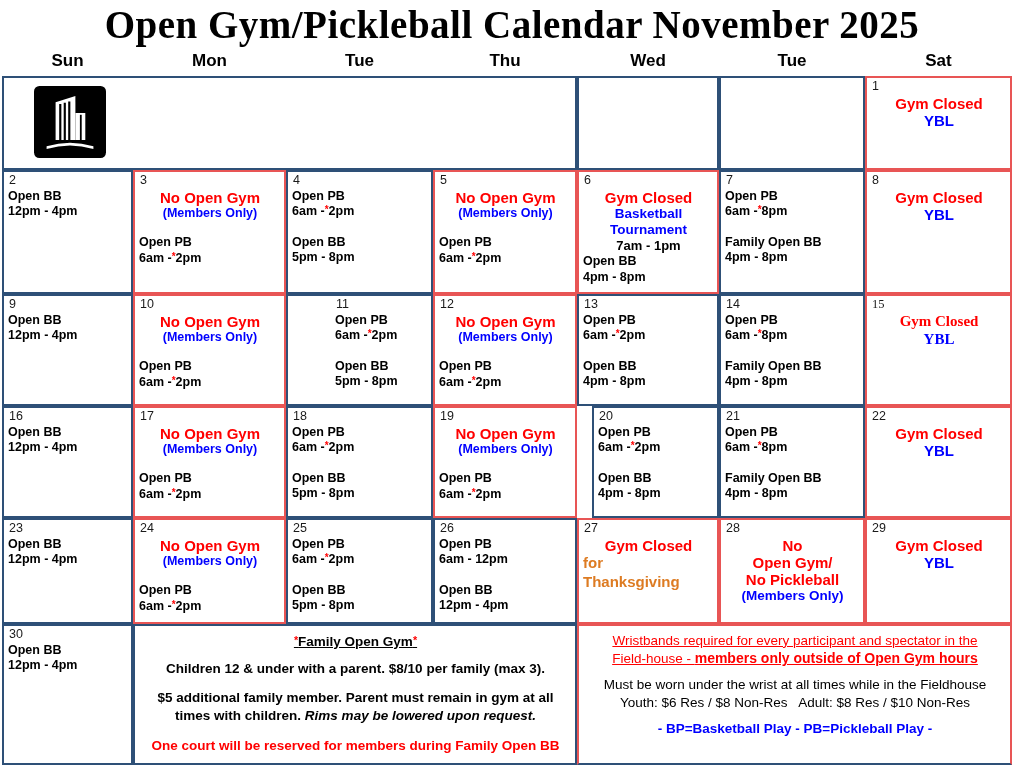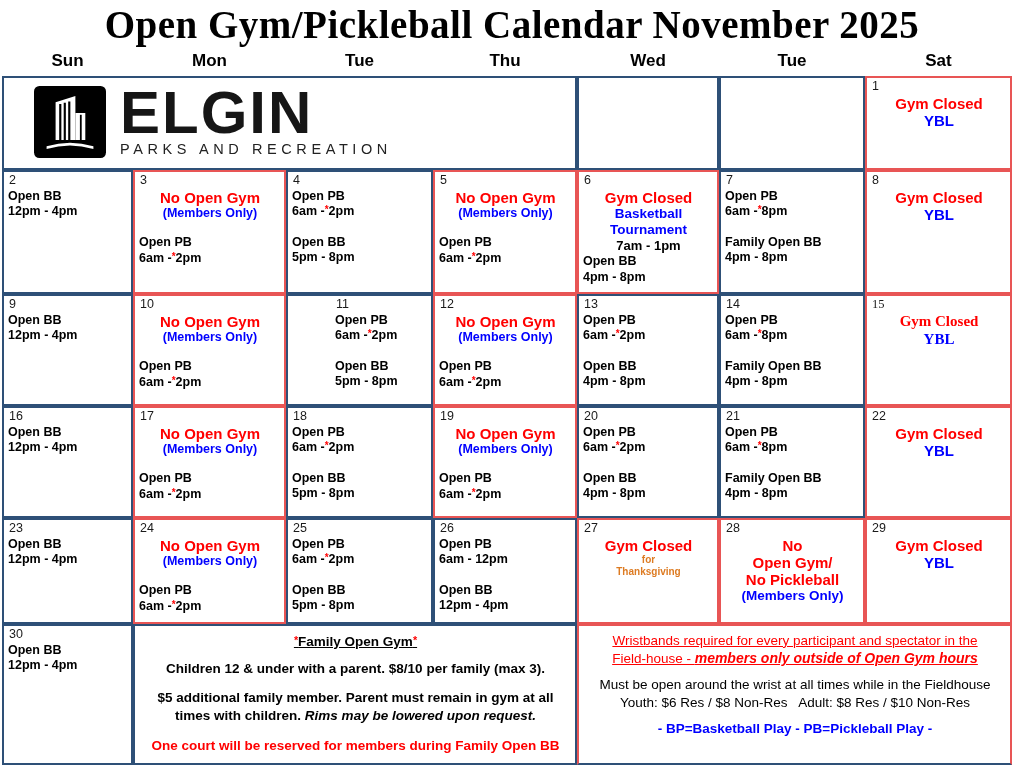--- a/index.html
+++ b/index.html
@@ -21,38 +21,38 @@
   .cell{background:#fff;border:2px solid var(--navy);padding:0 3px 0 4px;overflow:hidden;}
   .cell.b-r{border-color:var(--redb);}
   .cell.wrist{border-bottom-color:var(--navy);}
   .daynum{font-size:12.5px;font-weight:400;color:#1a1a1a;line-height:1.25;margin:1px 0 0 1px;text-align:left;}
   .l-time{font-weight:bold;font-size:12.5px;line-height:1.25;text-align:left;}
   .l-redc{font-weight:bold;font-size:15px;color:var(--red);text-align:center;line-height:1.15;}
   .l-bluec{font-weight:bold;font-size:12.5px;color:var(--blue);text-align:center;line-height:1.15;}
   .l-bluec2{font-weight:bold;font-size:13.5px;color:var(--blue);text-align:center;line-height:1.2;}
   .l-blueb{font-weight:bold;font-size:15px;color:var(--blue);text-align:center;line-height:1.2;}
   .l-blkc{font-weight:bold;font-size:13px;text-align:center;line-height:1.25;}
-  .l-orgc{font-weight:bold;font-size:10px;color:var(--orange);text-align:center;line-height:1.25;}
+  .l-orgc{font-weight:bold;font-size:15px;color:var(--orange);text-align:left;line-height:1.25;}
   .l-gap{height:15px;}
   .star{color:var(--red);font-size:0.8em;position:relative;top:-2px;font-weight:bold;}
   
   .logo-wrap{display:flex;align-items:center;padding:8px 0 0 26px;gap:14px;}
   .logo-sq{width:72px;height:72px;flex:0 0 72px;}
   .logo-text .brand{font-size:60px;font-weight:600;letter-spacing:2px;line-height:0.85;color:#161616;}
   .logo-text .tagline{font-size:14.5px;letter-spacing:4.6px;color:#222;margin-top:3px;}
   
   .boxwrap{padding:4px 12px;text-align:center;}
   .f-title{font-weight:bold;font-size:13.5px;text-decoration:underline;}
   .f-b{font-weight:bold;font-size:13.5px;line-height:1.35;}
   .f-red{font-weight:bold;font-size:13.5px;color:var(--red);}
   .f-redu{color:var(--red);text-decoration:underline;font-size:13.5px;line-height:1.3;}
   .f-reg{font-size:13.5px;line-height:1.3;}
   .f-blue{color:var(--blue);font-weight:bold;font-size:13.5px;}
   .p-i{font-style:italic;}
-  .p-bi{font-weight:bold;font-style:italic;font-size:14px;}
+  .p-bi{font-weight:bold;font-size:14px;}
 </style>
 </head>
 <body>
 
 <div class="page">
   <div class="title">Open Gym/Pickleball Calendar November 2025</div>
 
   <div class="dayhead-row">
     <div class="dayhead">Sun</div>
     <div class="dayhead">Mon</div>
@@ -69,24 +69,20 @@
     <svg class="logo-sq" viewBox="0 0 40 40" aria-hidden="true">
       <rect x="0" y="0" width="40" height="40" rx="3" fill="#000"></rect>
       <polygon points="12,9 23,5.5 23,30 12,30" fill="#fff"></polygon>
       <rect x="14" y="10" width="1.2" height="20" fill="#000"></rect>
       <rect x="16.5" y="9.3" width="1.2" height="20.7" fill="#000"></rect>
       <rect x="19" y="8.6" width="1.2" height="21.4" fill="#000"></rect>
       <rect x="23" y="15" width="5.5" height="15" fill="#fff"></rect>
       <rect x="25.5" y="16" width="1" height="14" fill="#000"></rect>
       <path d="M7 33.5 Q20 29.5 33 33.5 L33 35 Q20 31 7 35 Z" fill="#fff"></path>
     </svg>
-    <div class="logo-text">
-      <div class="brand">ELGIN</div>
-      <div class="tagline">PARKS AND RECREATION</div>
-    </div>
   </div>
       </div>
       <div class="cell b-b" style="grid-area: 1 / 5 / auto / span 1;"></div>
       <div class="cell b-b" style="grid-area: 1 / 6 / auto / span 1;"></div>
       <div class="cell b-r" style="grid-area: 1 / 7 / auto / span 1;">
         <div class="daynum">1</div>
         <div class="l-redc">Gym Closed</div>
         <div class="l-blueb">YBL</div>
       </div>
       <div class="cell b-b" style="grid-area: 2 / 1 / auto / span 1;">
@@ -212,21 +208,21 @@
         <div class="l-time">5pm - 8pm</div>
       </div>
       <div class="cell b-r" style="grid-area: 4 / 4 / auto / span 1;">
         <div class="daynum">19</div>
         <div class="l-redc">No Open Gym</div>
         <div class="l-bluec">(Members Only)</div>
         <div class="l-gap"></div>
         <div class="l-time">Open PB</div>
         <div class="l-time">6am -<span class="star">*</span>2pm</div>
       </div>
-      <div class="cell b-b" style="grid-area: 4 / 5 / auto / span 1;">
+      <div class="cell b-b" style="grid-area: 4 / 5 / auto / span 1; margin-left: 15px;">
         <div class="daynum">20</div>
         <div class="l-time">Open PB</div>
         <div class="l-time">6am -<span class="star">*</span>2pm</div>
         <div class="l-gap"></div>
         <div class="l-time">Open BB</div>
         <div class="l-time">4pm - 8pm</div>
       </div>
       <div class="cell b-b" style="grid-area: 4 / 6 / auto / span 1;">
         <div class="daynum">21</div>
         <div class="l-time">Open PB</div>
@@ -296,21 +292,21 @@
         <div class="boxwrap">
           <div class="f-title" style="margin-top: 4px;"><span class="star">*</span>Family Open Gym<span class="star">*</span></div>
           <div class="f-b" style="margin-top: 11px;">Children 12 &amp; under with a parent. $8/10 per family (max 3).</div>
           <div class="f-b" style="margin-top: 11px;"><span>$5 additional family member. Parent must remain in gym at all times with children. </span><span class="p-i">Rims may be lowered upon request.</span></div>
           <div class="f-red" style="margin-top: 12px;">One court will be reserved for members during Family Open BB</div>
         </div>
       </div>
       <div class="cell b-r wrist" style="grid-area: 6 / 5 / auto / span 3;">
         <div class="boxwrap">
           <div class="f-redu" style="margin-top: 2px;"><span>Wristbands required for every participant and spectator in the Field-house - </span><span class="p-bi">members only outside of Open Gym hours</span></div>
-          <div class="f-reg" style="margin-top: 8px;">Must be open around the wrist at all times while in the Fieldhouse</div>
+          <div class="f-reg" style="margin-top: 8px;">Must be worn under the wrist at all times while in the Fieldhouse</div>
           <div class="f-reg" style="margin-top: 0px;">Youth: $6 Res / $8 Non-Res &nbsp; Adult: $8 Res / $10 Non-Res</div>
           <div class="f-blue" style="margin-top: 10px;">- BP=Basketball Play - PB=Pickleball Play -</div>
           <div class="f-reg" style="margin-top: 26px;">Hours subject to change due to Centre programs/events/rentals.</div>
           <div class="f-reg" style="margin-top: 0px;">Please call the Main Desk at 847-531-7000 to check open gym status</div>
         </div>
       </div>
     </div>
 </div>
 
 </body></html>

